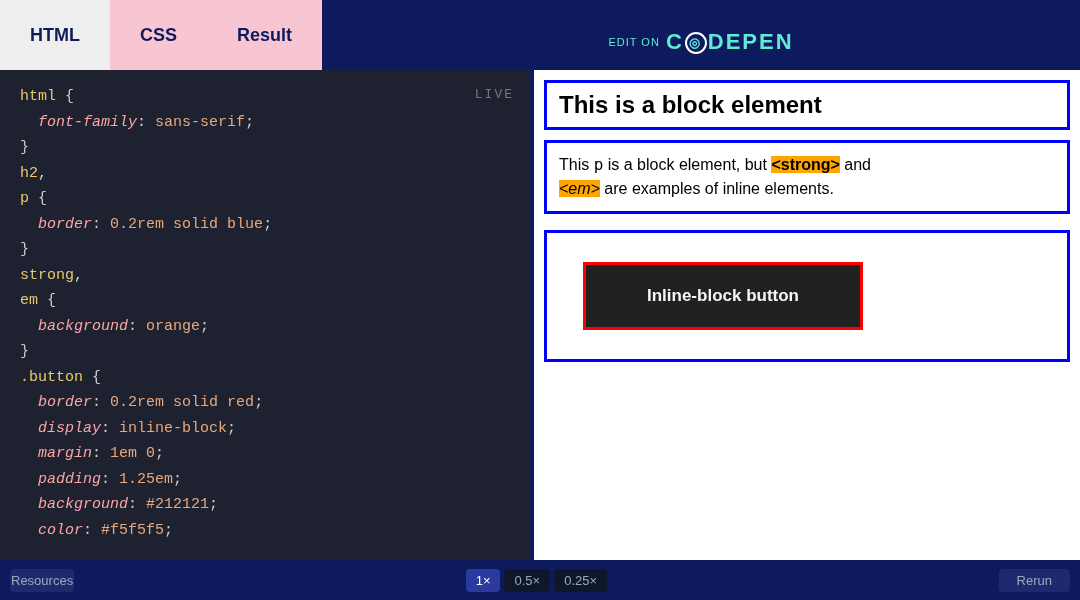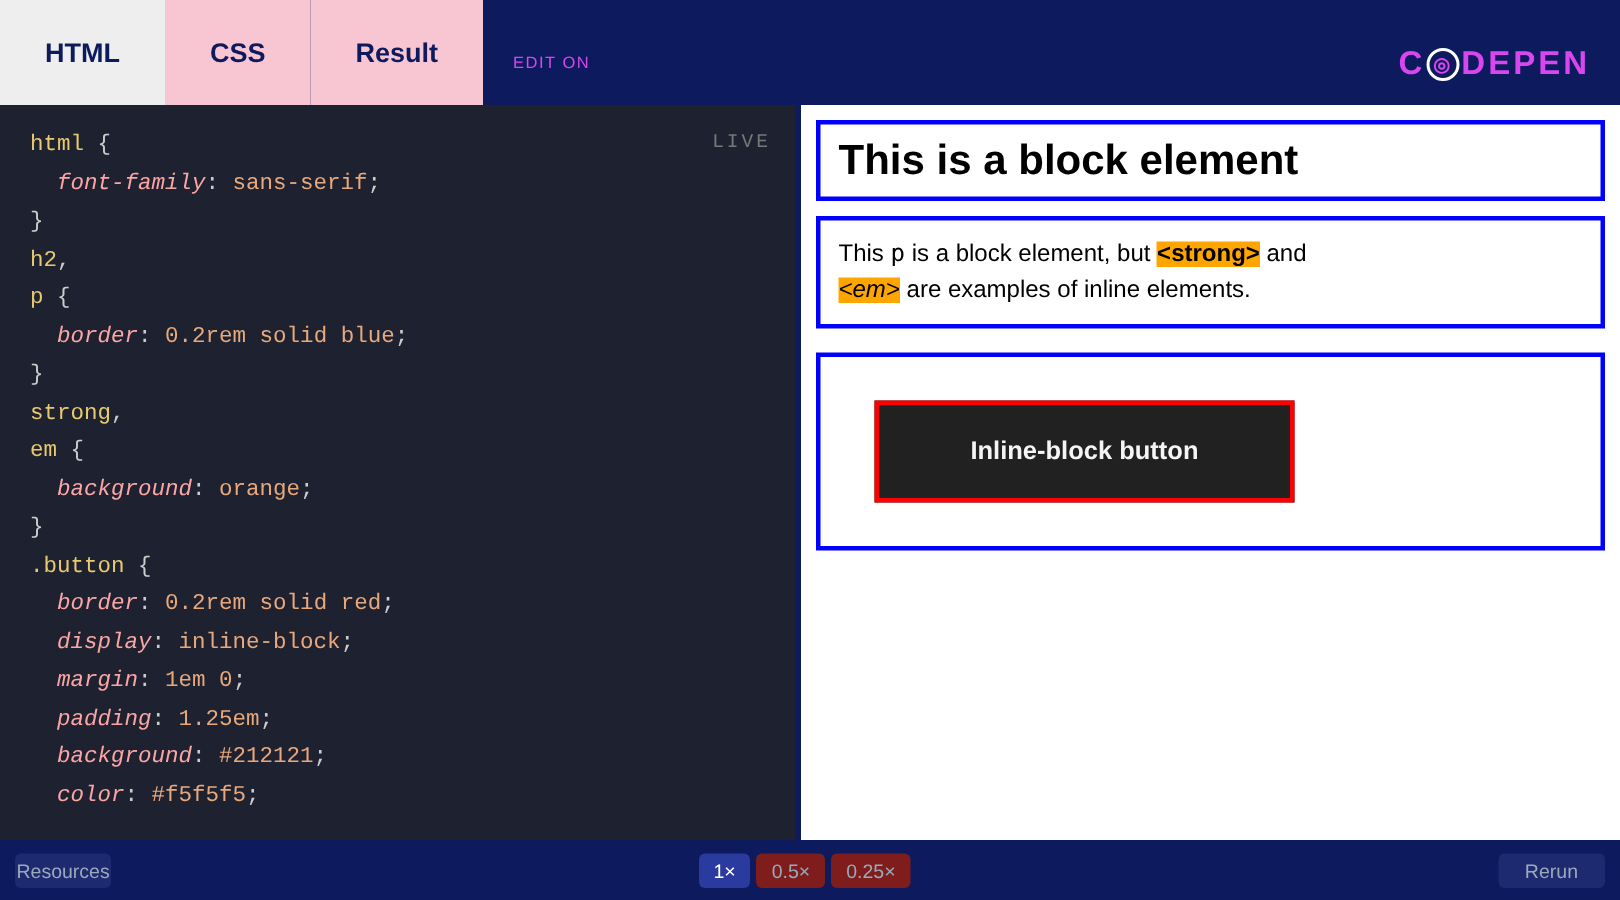--- a/index.html
+++ b/index.html
@@ -32,23 +32,23 @@
       color: #0d1b5e;
     }
     .tab-result {
       background: #f8c6d2;
       color: #0d1b5e;
       margin-left: auto;
     }
     .codepen-logo {
       display: flex;
       align-items: center;
-      justify-content: space-between;
+      justify-content: center;
       padding: 0 20px;
-      color: #d946ef;
+      color: #5eead4;
       font-size: 13px;
       flex: 1;
       gap: 6px;
       margin-top: 13px;
     }
     .codepen-logo .edit-on {
       font-size: 11px;
       letter-spacing: 1px;
     }
     .codepen-brand {
@@ -91,21 +91,21 @@
 
     
     .result-panel {
       flex: 1;
       background: #ffffff;
       overflow: auto;
       padding: 10px;
     }
 
     .result-h2 {
-      font-size: 28px;
+      font-size: 24px;
       font-weight: bold;
       border: 3px solid blue;
       padding: 8px 12px;
       margin-bottom: 10px;
       font-family: sans-serif;
     }
 
     .result-p {
       border: 3px solid blue;
       padding: 10px 12px;
@@ -176,21 +176,21 @@
       padding: 4px 1px;
       font-size: 13px;
       cursor: pointer;
     }
     .zoom-group {
       display: flex;
       gap: 4px;
       align-items: center;
     }
     .zoom-btn {
-      background: #7f1d1d;
+      background: #0f172a;
       color: #9ab;
       border: none;
       border-radius: 4px;
       padding: 4px 10px;
       font-size: 13px;
       cursor: pointer;
     }
     .zoom-btn.active {
       background: #2a3a9e;
       color: white;

